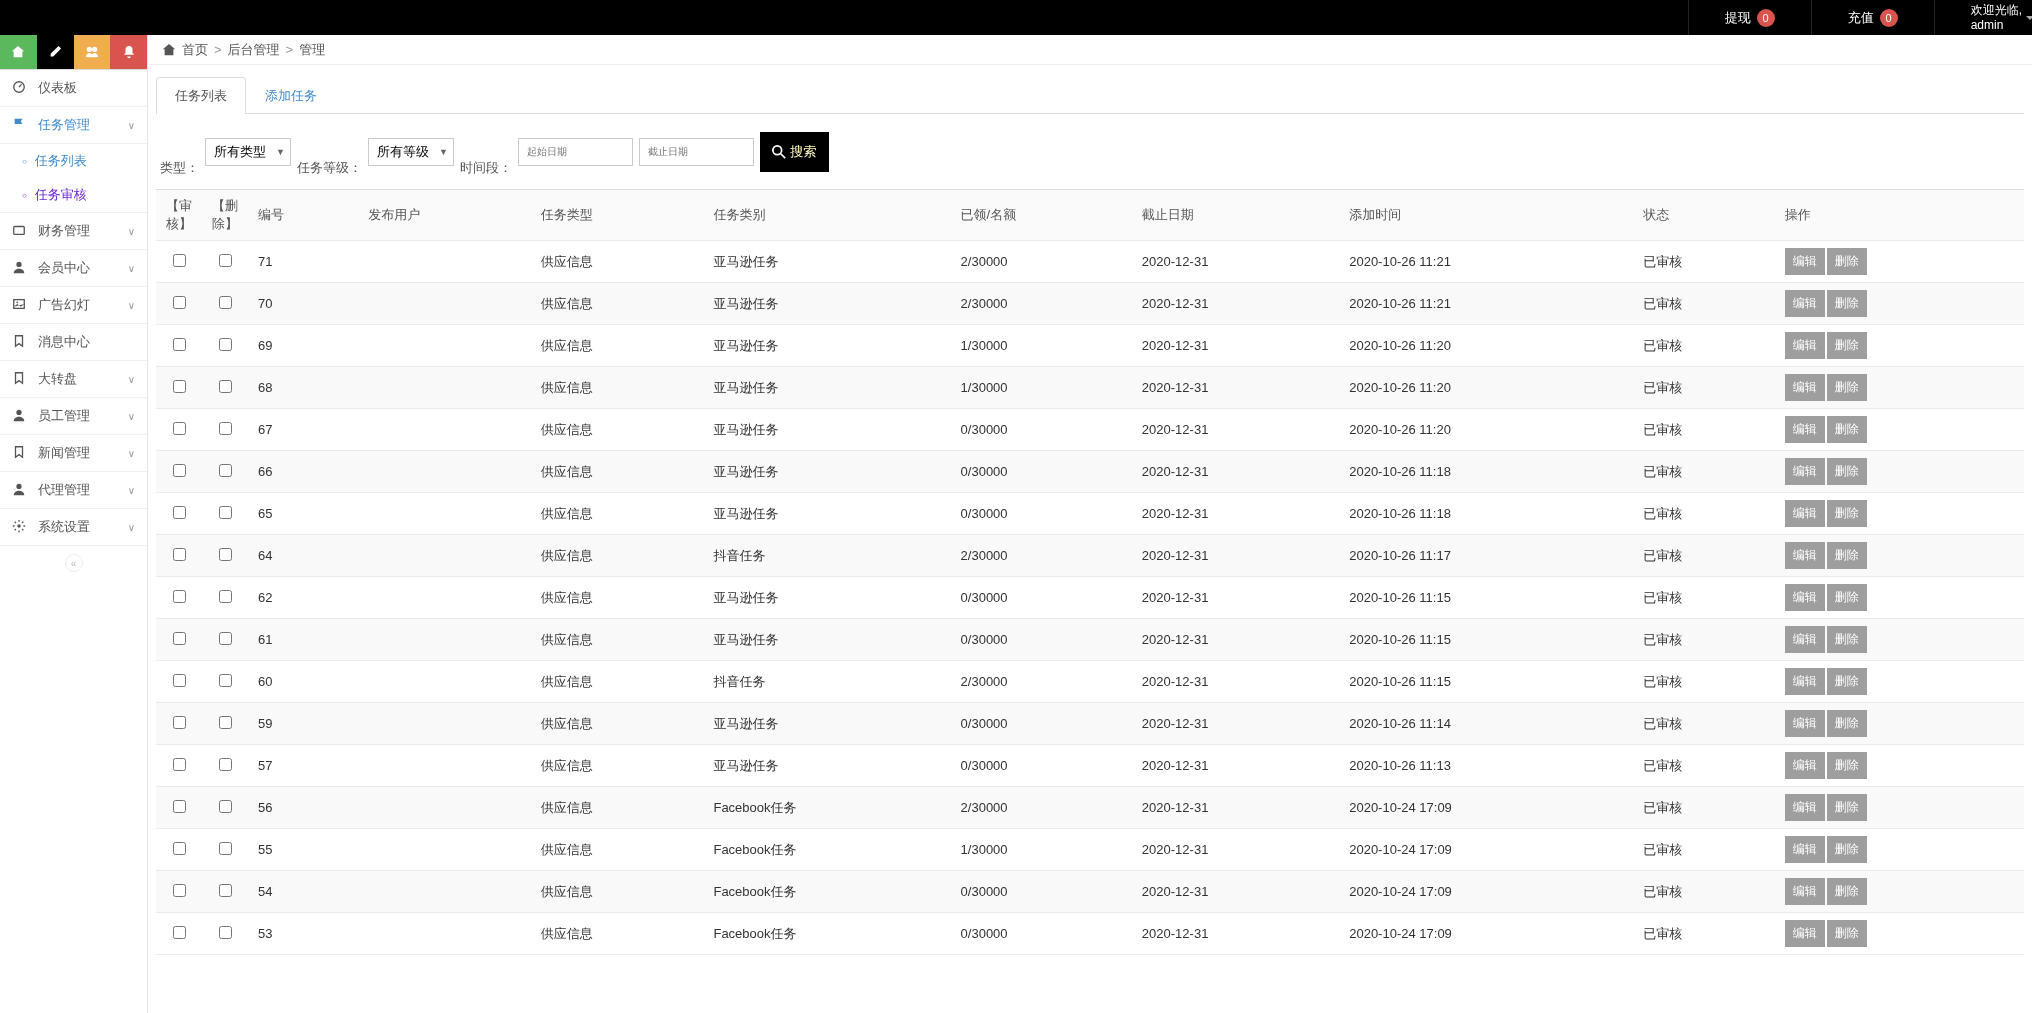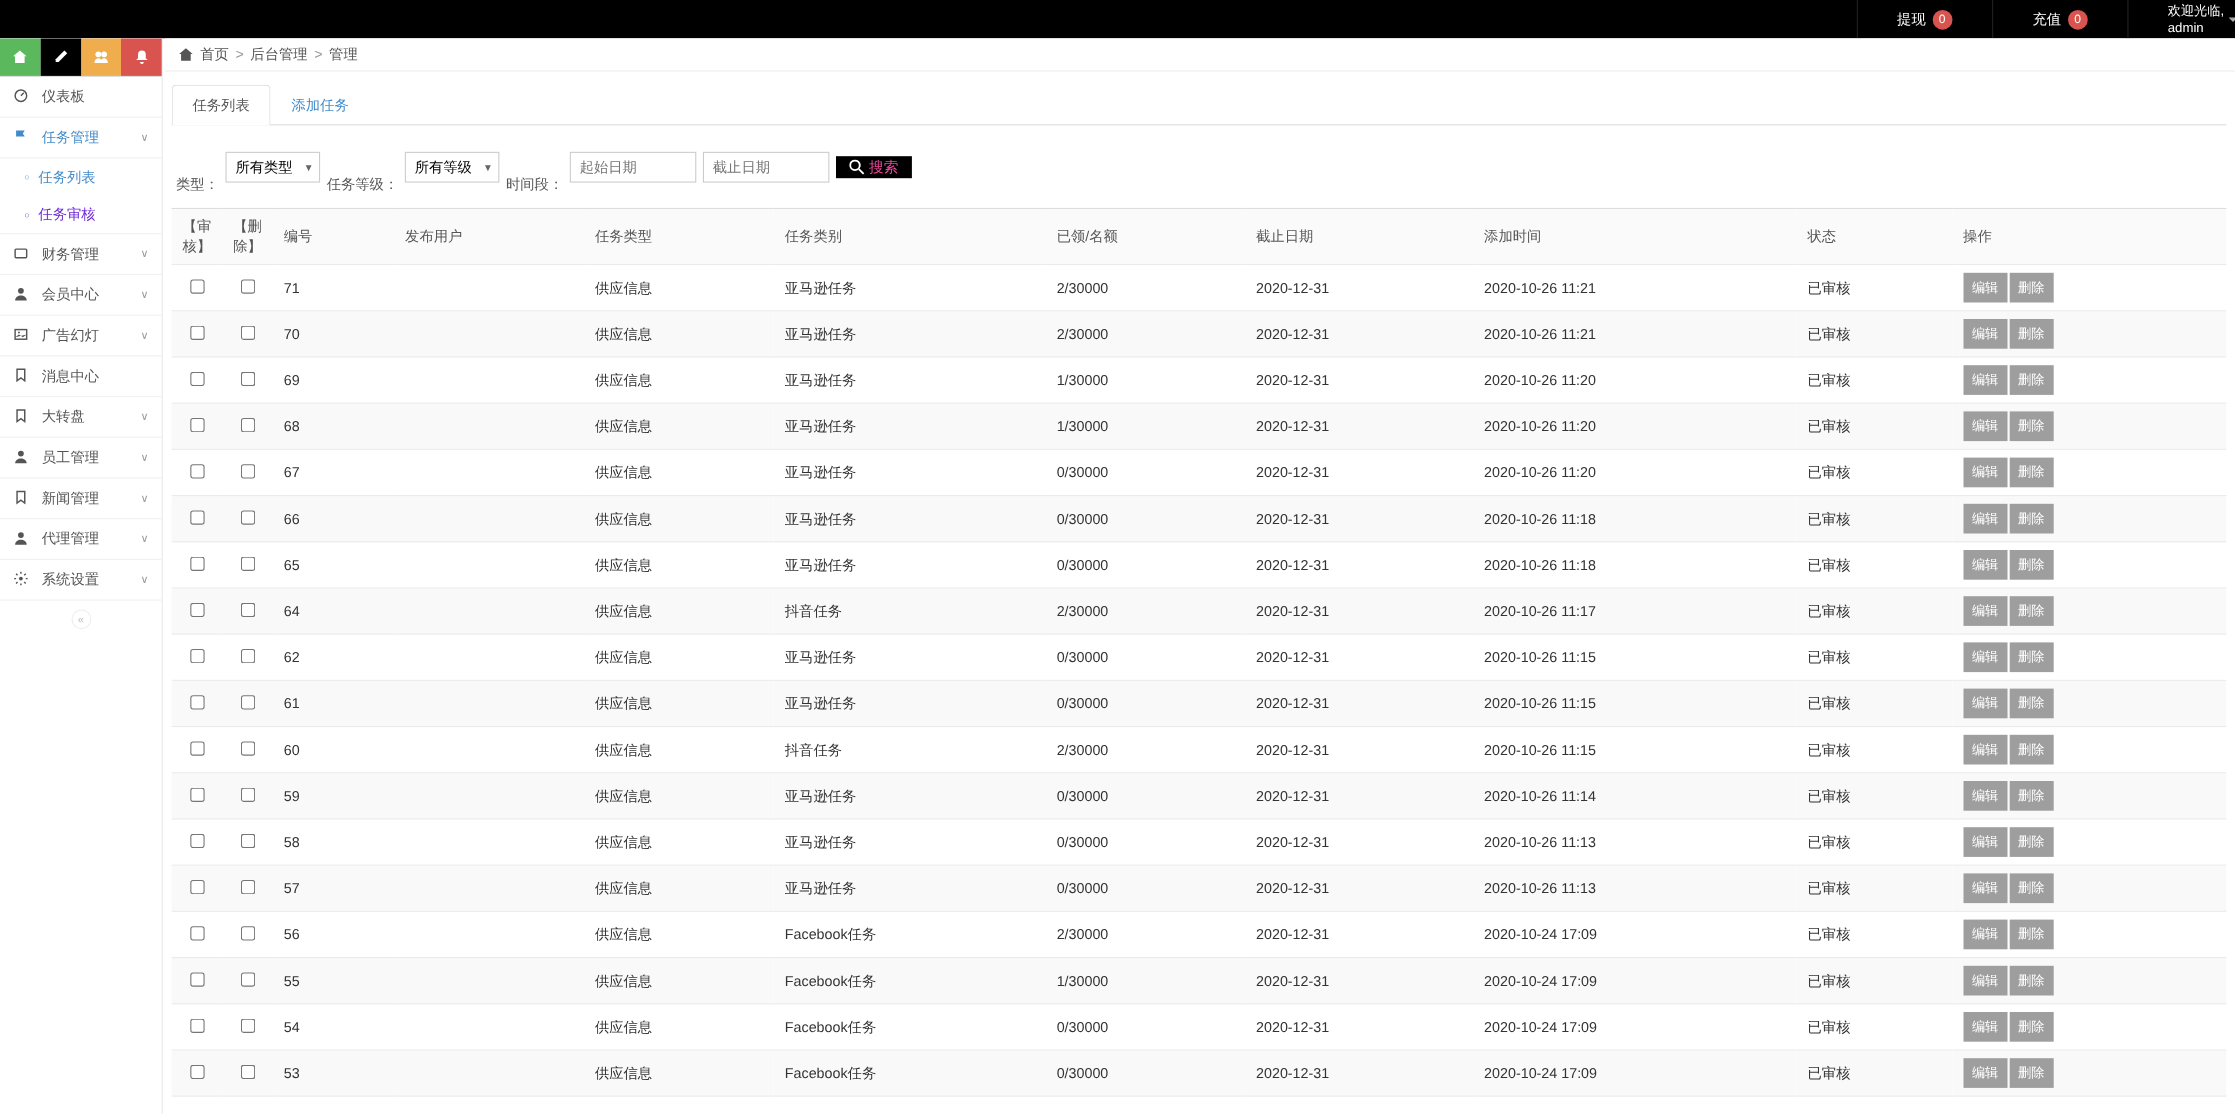--- a/index.html
+++ b/index.html
@@ -45,22 +45,22 @@
     .tabs { display: flex; border-bottom: 1px solid #ddd; margin: 0; }
     .tab { padding: 9px 18px; border: 1px solid transparent; border-bottom: none; cursor: pointer; color: #428bca; background: transparent; margin-bottom: -1px; border-radius: 4px 4px 0 0; }
     .tab.active { color: #555; background: #fff; border-color: #ddd; }
     
     
     .filters { display: flex; align-items: center; gap: 6px; padding: 12px 4px; flex-wrap: wrap; }
     .filters label { color: #555; margin-top: 33px; }
     .select-wrap { position: relative; }
     .select-wrap select { appearance: none; border: 1px solid #ccc; padding: 5px 24px 5px 8px; font-size: 13px; background: #fff; height: 28px; }
     .select-wrap::after { content: "▼"; position: absolute; right: 6px; top: 50%; transform: translateY(-50%); font-size: 9px; color: #666; pointer-events: none; }
-    .filters input[type="text"] { border: 1px solid #ccc; padding: 5px 8px; height: 28px; font-size: 13px; width: 115px; }
-    .btn-search { background: #000; color: #ec4899; border: none; padding: 0 12px; height: 20px; cursor: pointer; display: flex; align-items: center; gap: 4px; }
+    .filters input[type="text"] { border: 1px solid #ccc; padding: 5px 8px; height: 28px; font-size: 10px; width: 115px; }
+    .btn-search { background: #000; color: #fef9c3; border: none; padding: 0 12px; height: 40px; cursor: pointer; display: flex; align-items: center; gap: 4px; }
     
     
     table { width: 100%; border-collapse: collapse; font-size: 13px; }
     th, td { padding: 7px 10px; text-align: left; border-bottom: 1px solid #ecebeb; }
     th { background: #fafafa; color: #555; font-weight: normal; border-top: 1px solid #ddd; }
     tr:nth-child(even) td { background: #f9f9f9; }
     .checkbox-cell { width: 40px; text-align: center; }
     .btn-sm { background: #9e9e9e; color: #fff; border: none; padding: 5px 8px; font-size: 12px; cursor: pointer; margin-right: 2px; }
     
     .icon-svg { width: 14px; height: 14px; fill: currentColor; }
@@ -416,33 +416,20 @@
               <td>亚马逊任务</td>
               <td>0/30000</td>
               <td>2020-12-31</td>
               <td>2020-10-26 11:14</td>
               <td>已审核</td>
               <td><button class="btn-sm">编辑</button><button class="btn-sm">删除</button></td>
             </tr>
             <tr>
               <td class="checkbox-cell"><input type="checkbox" style=""></td>
               <td class="checkbox-cell"><input type="checkbox" style=""></td>
-              <td>58</td>
-              <td></td>
-              <td>供应信息</td>
-              <td>亚马逊任务</td>
-              <td>0/30000</td>
-              <td>2020-12-31</td>
-              <td>2020-10-26 11:13</td>
-              <td>已审核</td>
-              <td><button class="btn-sm">编辑</button><button class="btn-sm">删除</button></td>
-            </tr>
-            <tr>
-              <td class="checkbox-cell"><input type="checkbox" style=""></td>
-              <td class="checkbox-cell"><input type="checkbox" style=""></td>
               <td>57</td>
               <td></td>
               <td>供应信息</td>
               <td>亚马逊任务</td>
               <td>0/30000</td>
               <td>2020-12-31</td>
               <td>2020-10-26 11:13</td>
               <td>已审核</td>
               <td><button class="btn-sm">编辑</button><button class="btn-sm">删除</button></td>
             </tr>

